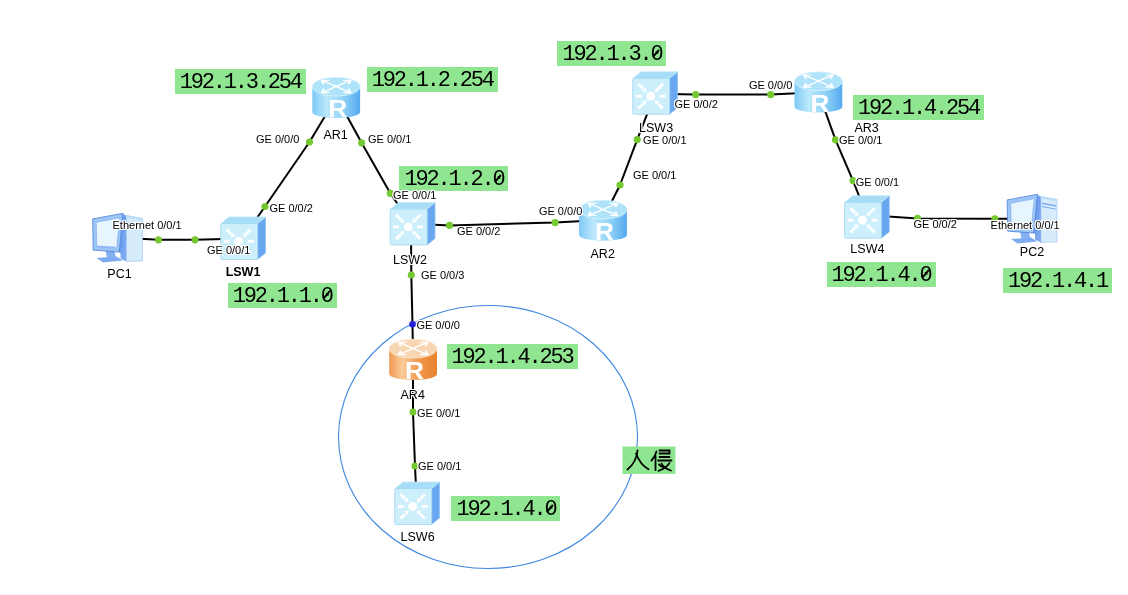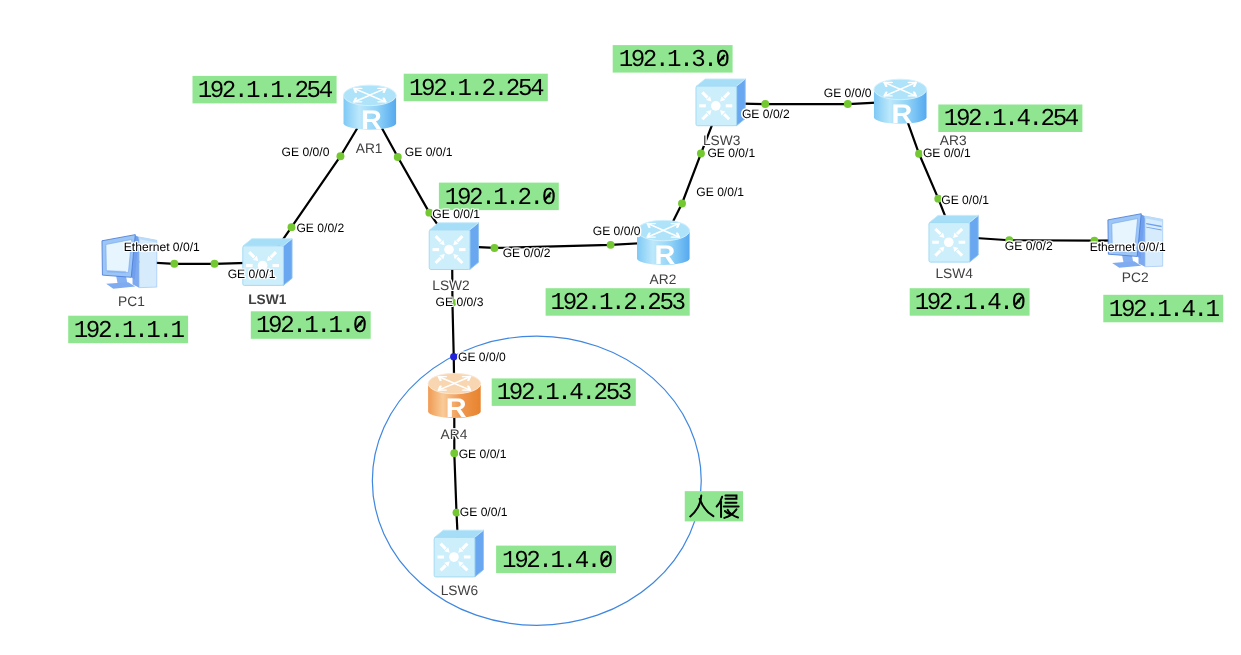--- a/index.html
+++ b/index.html
@@ -2,21 +2,21 @@
 <html><head>
 <meta charset="utf-8">
 <style>
   html,body{margin:0;padding:0;background:#fff;}
   #stage{position:relative;width:1128px;height:595px;background:#fff;overflow:hidden;
          font-family:"Liberation Sans",sans-serif;}
   svg{position:absolute;left:0;top:0;}
   .ip{position:absolute;background:#90e690;color:#000;
       font-family:"Liberation Mono",monospace;font-size:22px;letter-spacing:-2.2px;
       line-height:27.6px;height:25px;padding:0 5px;white-space:pre;}
-  .dev{position:absolute;color:#404040;font-size:12.5px;line-height:13px;white-space:pre;
+  .dev{position:absolute;color:#000000;font-size:12.5px;line-height:13px;white-space:pre;
        transform:translateX(-50%);text-shadow:-1px -1px 0 #fff,1px -1px 0 #fff,-1px 1px 0 #fff,1px 1px 0 #fff,-1px 0 0 #fff,1px 0 0 #fff,0 -1px 0 #fff,0 1px 0 #fff;}
   .zs{position:absolute;width:2.4px;height:8.8px;background:#000;transform:rotate(40deg);}
   .if{position:absolute;color:#000;font-size:11px;line-height:11px;white-space:pre;text-shadow:-1px -1px 0 #fff,1px -1px 0 #fff,-1px 1px 0 #fff,1px 1px 0 #fff,-1px 0 0 #fff,1px 0 0 #fff,0 -1px 0 #fff,0 1px 0 #fff;}
 </style>
 </head>
 <body>
 <div id="stage">
 <svg width="1128" height="595" viewBox="0 0 1128 595">
   <defs>
     <linearGradient id="rbody" x1="0" y1="0" x2="1" y2="0">
@@ -163,27 +163,25 @@
       <path d="M659.5,450.5 L669.5,450.5 L669.5,453.5 L659.5,453.5"></path>
       <path d="M659.5,457 L669.5,457"></path>
       <path d="M658,460.5 L671.5,460.5"></path>
       <path d="M659,464.5 C660.5,466 662,467 664,467.5"></path>
       <path d="M661.5,463.5 C662.5,466 667,469.5 671,470.5"></path>
       <path d="M669.5,463 C667,466.5 662,469.8 658.5,470.8"></path>
     </g>
   </g>
 </svg>
 
-<div class="ip" style="left:174.7px;top:69.4px;">192.1.1.254</div>
+<div class="ip" style="left:174.7px;top:69.4px;">192.1.3.254</div>
 <div class="ip" style="left:366.8px;top:67.3px;">192.1.2.254</div>
 <div class="ip" style="left:557.4px;top:41.2px;">192.1.3.0</div>
 <div class="ip" style="left:853px;top:95px;">192.1.4.254</div>
 <div class="ip" style="left:399.4px;top:166.3px;">192.1.2.0</div>
-<div class="ip" style="left:495.5px;top:262.4px;">192.1.2.253</div>
-<div class="ip" style="left:62px;top:286.6px;">192.1.1.1</div>
 <div class="ip" style="left:227.7px;top:282.6px;">192.1.1.0</div>
 <div class="ip" style="left:826.5px;top:261.5px;">192.1.4.0</div>
 <div class="ip" style="left:1003px;top:267.5px;">192.1.4.1</div>
 <div class="ip" style="left:446.6px;top:344.3px;font-family:Liberation Mono, monospace;">192.1.4.253</div>
 <div class="ip" style="left:451.4px;top:496.2px;">192.1.4.0</div>
 
 <div class="dev" style="left:335.6px;top:128.5px;">AR1</div>
 <div class="dev" style="left:243px;top:266px;font-weight:bold;">LSW1</div>
 <div class="dev" style="left:119.5px;top:267.5px;">PC1</div>
 <div class="dev" style="left:410px;top:254px;">LSW2</div>
@@ -195,21 +193,21 @@
 <div class="dev" style="left:412.7px;top:389px;">AR4</div>
 <div class="dev" style="left:417.6px;top:530.5px;">LSW6</div>
 
 <div class="if" style="left:256px;top:134px;">GE 0/0/0</div>
 <div class="if" style="left:368px;top:134px;">GE 0/0/1</div>
 <div class="if" style="left:269.5px;top:203px;">GE 0/0/2</div>
 <div class="if" style="left:207px;top:245px;">GE 0/0/1</div>
 <div class="if" style="left:112.5px;top:220px;">Ethernet 0/0/1</div>
 <div class="if" style="left:393px;top:190px;">GE 0/0/1</div>
 <div class="if" style="left:457px;top:226px;">GE 0/0/2</div>
-<div class="if" style="left:396px;top:270px;">GE 0/0/3</div>
+<div class="if" style="left:421px;top:270px;">GE 0/0/3</div>
 <div class="if" style="left:538.9px;top:205.5px;">GE 0/0/0</div>
 <div class="if" style="left:633px;top:169.5px;">GE 0/0/1</div>
 <div class="if" style="left:643.1px;top:134.5px;">GE 0/0/1</div>
 <div class="if" style="left:674.5px;top:99px;">GE 0/0/2</div>
 <div class="if" style="left:748.9px;top:79.5px;">GE 0/0/0</div>
 <div class="if" style="left:839px;top:134.5px;">GE 0/0/1</div>
 <div class="if" style="left:855.7px;top:177px;">GE 0/0/1</div>
 <div class="if" style="left:913.5px;top:219.3px;">GE 0/0/2</div>
 <div class="if" style="left:990.6px;top:220px;">Ethernet 0/0/1</div>
 <div class="if" style="left:416.4px;top:320px;">GE 0/0/0</div>

